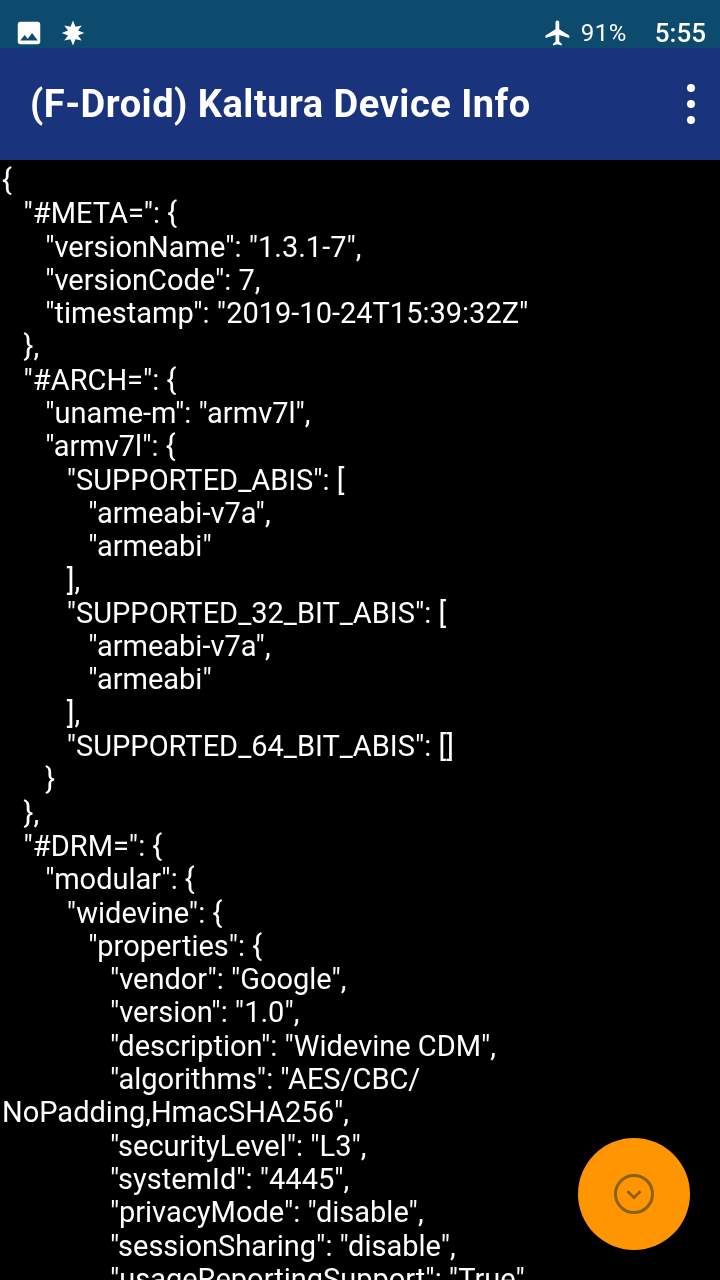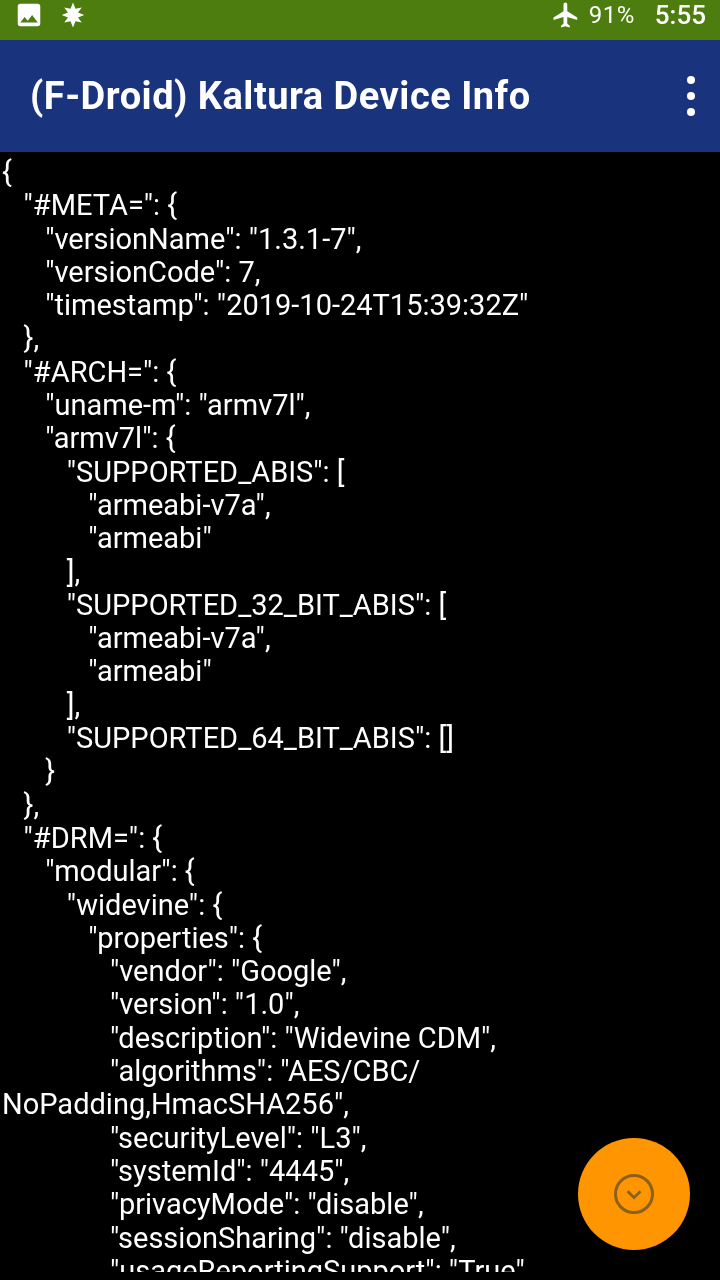--- a/index.html
+++ b/index.html
@@ -1,32 +1,32 @@
 <!DOCTYPE html>
 <html><head>
 <meta charset="utf-8">
 <style>
   * { margin: 0; padding: 0; box-sizing: border-box; }
   html, body { width: 720px; height: 1280px; overflow: hidden; font-family: Roboto, Arial, sans-serif; background: #000; }
   .status-bar {
-    height: 40px;
-    background: #4d7c0f;
+    height: 48px;
+    background: #0c4a6e;
     display: flex;
-    align-items: flex-start;
+    align-items: flex-end;
     justify-content: space-between;
     padding: 0 14px;
     color: #fff;
     font-size: 26px;
   }
   .status-left { display: flex; align-items: center; gap: 14px; }
   .status-right { display: flex; align-items: center; gap: 8px; }
   .status-icon { display: inline-flex; align-items: center; justify-content: center; }
   .photo-icon svg, .leaf-icon svg, .plane-icon svg { display: block; }
   .battery-text { font-size: 24px; font-weight: 400; letter-spacing: 0.5px; }
-  .clock-text { font-size: 26px; font-weight: 500; margin-left: 12px; }
+  .clock-text { font-size: 26px; font-weight: 500; margin-left: 20px; }
 
   .app-bar {
     height: 112px;
     background: #1a337d;
     display: flex;
     align-items: center;
     justify-content: space-between;
     padding: 0 13px 0 30px;
   }
   .app-title {

